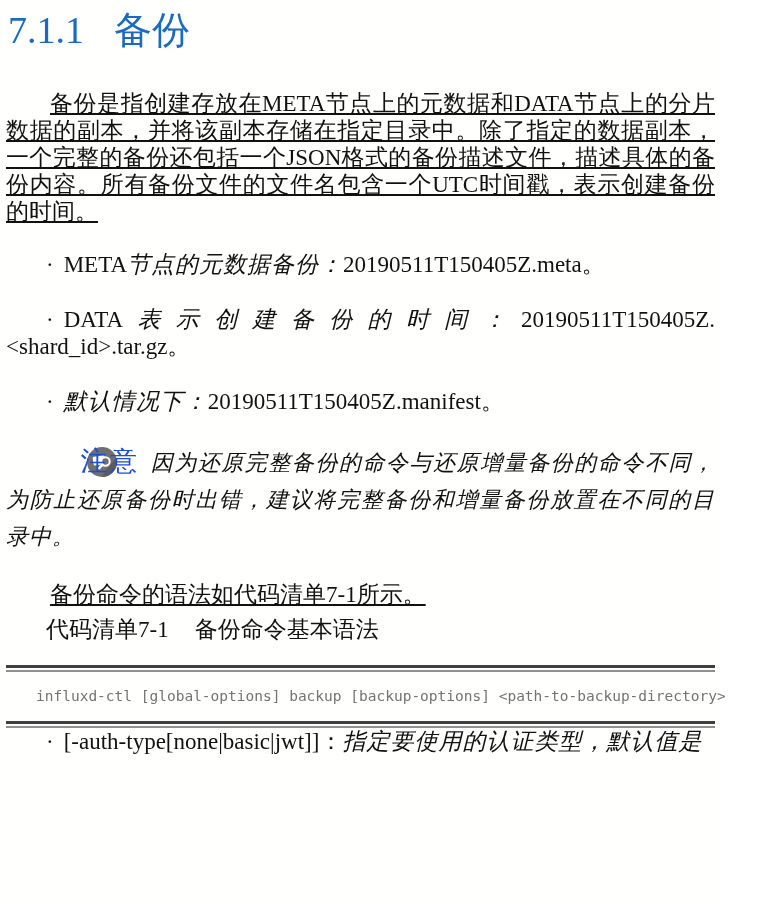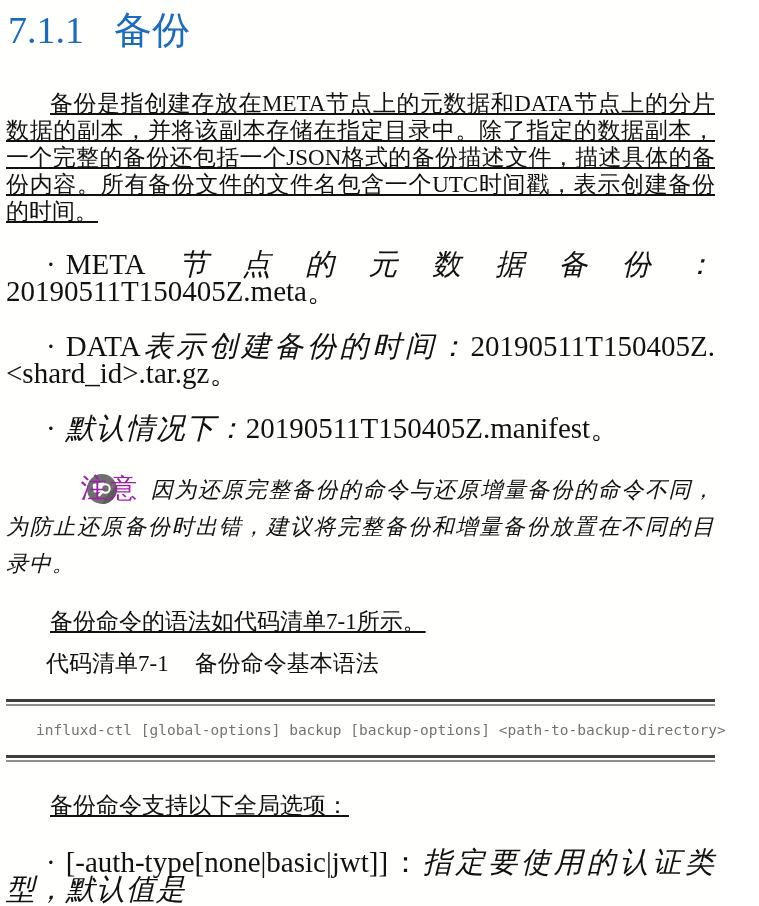--- a/index.html
+++ b/index.html
@@ -25,21 +25,21 @@
   .body-text{
     font-size:23px;
     line-height:27px;
     text-align:justify;
   }
   .indent{text-indent:44px;text-decoration:underline;}
   .para-intro{margin-bottom:26px;}
   .list-item{
     text-indent:40px;
     margin-bottom:28px;
-    font-size:29px;
+    font-size:23px;
     line-height:27px;
     text-align:justify;
   }
   .marker{margin-right:10px;}
   .kai{
     font-style:italic;
     letter-spacing:1px;
   }
   .latin{font-style:normal;letter-spacing:0;}
   .para-incremental{margin-top:12px;margin-bottom:24px;}
@@ -54,24 +54,24 @@
   .note-icon{
     display:inline-block;
     width:32px;height:32px;
     vertical-align:-8px;
     margin-right:2px;
   }
   .note-label{
     font-style:normal;
     letter-spacing:2px;
     font-size:27px;
-    color:#a21caf;
+    color:#1d4ed8;
     margin-right:11px;
   }
-  .para-syntax{margin-top:26px;margin-bottom:15px;}
+  .para-syntax{margin-top:26px;margin-bottom:8px;}
   .code-caption{
     font-size:23px;
     line-height:27px;
     text-indent:40px;
     margin-bottom:22px;
   }
   .code-caption .caption-title{margin-left:26px;}
   .code-block{margin:0 0 0 0;}
   .rule{
     height:2px;
@@ -132,19 +132,18 @@
   <p class="code-caption">
     <span>代码清单7-1</span><span class="caption-title">备份命令基本语法</span>
   </p>
 
   <div class="code-block">
     <div class="rule"></div>
     <pre class="code-line">influxd-ctl [global-options] backup [backup-options] &lt;path-to-backup-directory&gt;</pre>
     <div class="rule"></div>
   </div>
 
-  <p class="body-text indent para-global">备份命令支持以下全局选项：</p>
 
   <p class="list-item option-item">
     <span class="marker">·</span><span class="latin">[-auth-type[none|basic|jwt]]</span><span>：</span><span class="kai">指定要使用的认证类型，默认值是</span>
   </p>
 
 </div>
 
 </body></html>

